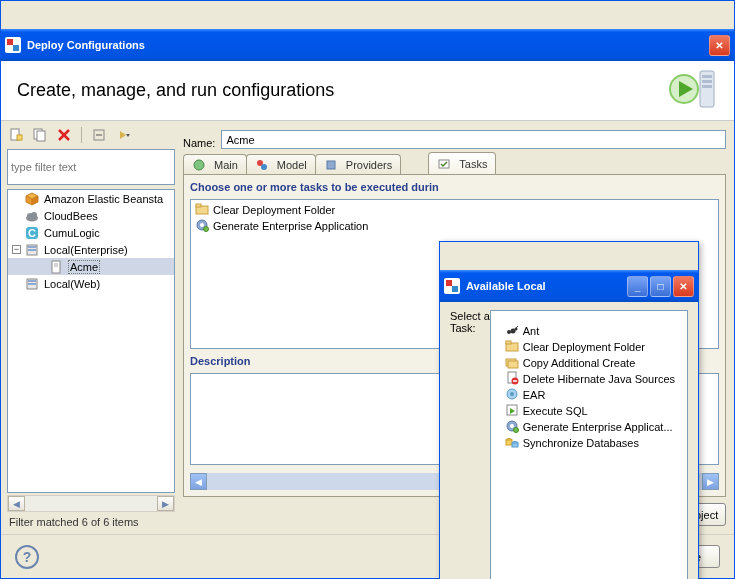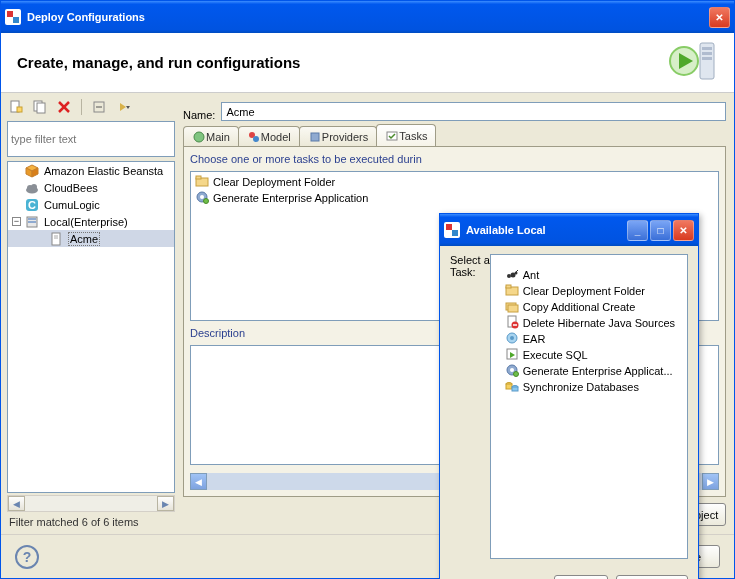--- a/index.html
+++ b/index.html
@@ -1,28 +1,28 @@
 <!DOCTYPE html>
 <html><head>
 <meta charset="utf-8">
 <style>
 * { box-sizing: border-box; margin: 0; padding: 0; font-family: Tahoma, sans-serif; font-size: 11px; }
 body { background: #ece9d8; width: 735px; height: 579px; overflow: hidden; }
 
 .window { width: 735px; height: 579px; background: #ece9d8; border: 1px solid #0055ea; display: flex; flex-direction: column; }
-.titlebar { height: 28px; background: linear-gradient(to bottom, #3b8cff 0%, #0058ee 10%, #0053e0 90%, #004cc0 100%); display: flex; align-items: center; padding: 16px 4px; color: white; font-weight: bold; }
+.titlebar { height: 28px; background: linear-gradient(to bottom, #3b8cff 0%, #0058ee 10%, #0053e0 90%, #004cc0 100%); display: flex; align-items: center; padding: 16px 4px; color: white; font-weight: bold; margin-top: 28px; }
 .titlebar .t-icon { width: 16px; height: 16px; margin-right: 6px; background: white; border-radius: 2px; position: relative; }
 .titlebar .t-icon::before { content: ''; position: absolute; width: 6px; height: 6px; background: #d33; top: 2px; left: 2px; }
 .titlebar .t-icon::after { content: ''; position: absolute; width: 6px; height: 6px; background: #38c; bottom: 2px; right: 2px; }
 .titlebar .spacer { flex: 1; }
 .win-btn { width: 21px; height: 21px; margin-left: 2px; border: 1px solid #fff5; border-radius: 3px; display: flex; align-items: center; justify-content: center; background: linear-gradient(#7aa5f5,#3a6fd8); color: white; font-weight: bold; font-size: 10px; }
 .win-btn.close { background: linear-gradient(#f07860,#d83a20); }
 
 .header { padding: 10px 16px 10px 16px; background: #fff; border-bottom: 1px solid #ccc; display: flex; align-items: center; position: relative; min-height: 60px; }
-.header h1 { font-size: 15px; font-weight: bold; color: #000; }
+.header h1 { font-size: 18px; font-weight: normal; color: #000; }
 .header-icon { position: absolute; right: 14px; top: 6px; width: 56px; height: 44px; }
 
 .body { flex: 1; display: flex; padding: 2px; gap: 4px; position: relative; }
 
 .left { width: 176px; display: flex; flex-direction: column; border: 0; }
 .toolbar { height: 24px; display: flex; align-items: center; gap: 6px; padding: 2px 4px; background: #ece9d8; }
 .tb-btn { width: 18px; height: 18px; display: flex; align-items: center; justify-content: center; }
 .tb-sep { width: 1px; height: 16px; background: #b8b4a1; margin: 0 2px; }
 
 .filter-box { margin: 2px 4px 4px 4px; }
@@ -41,26 +41,26 @@
 .hscroll .sarrow { width: 17px; background: linear-gradient(#fefefe,#e6e3d8); border: 1px solid #b8b4a1; display: flex; align-items: center; justify-content: center; color: #6a85b0; font-size: 9px; }
 .hscroll .strack { flex: 1; background: #efeee6; }
 
 .filter-status { padding: 4px 6px; color: #333; }
 
 .right { flex: 1; display: flex; flex-direction: column; padding: 0 6px 0 0; }
 .name-row { display: flex; align-items: flex-end; gap: 6px; height: 24px; margin: 2px 0 4px 0; }
 .name-row input { flex: 1; height: 19px; border: 1px solid #7f9db9; padding: 1px 4px; background: #fff; }
 
 .tab-row { display: flex; align-items: flex-end; height: 22px; border-bottom: 1px solid #9f9c87; }
-.tab { height: 20px; padding: 2px 8px; background: linear-gradient(#faf9f3,#ece9d8); border: 1px solid #9f9c87; border-bottom: none; border-top-left-radius: 4px; border-top-right-radius: 4px; margin-right: -1px; display: flex; align-items: center; gap: 0; color: #333; }
-.tab.active { background: linear-gradient(#fff,#f5f3e8); height: 22px; position: relative; z-index: 2; }
+.tab { height: 20px; padding: 2px 8px; background: linear-gradient(#faf9f3,#ece9d8); border: 1px solid #9f9c87; border-bottom: none; border-top-left-radius: 4px; border-top-right-radius: 4px; margin-right: -1px; display: flex; align-items: center; gap: 8px; color: #333; }
+.tab.active { background: linear-gradient(#fff,#f5f3e8); height: 22px; position: relative; z-index: 2; margin-left: 28px; }
 .tab .ti { width: 14px; height: 14px; }
 
 .tab-body { flex: 1; background: #f4f2e6; border: 1px solid #9f9c87; border-top: none; padding: 6px; display: flex; flex-direction: column; gap: 6px; }
-.group-label { color: #2a3f8f; font-weight: normal; }
+.group-label { color: #2a3f8f; font-weight: bold; }
 .task-list { height: 150px; background: #fff; border: 1px solid #7f9db9; padding: 2px; overflow: hidden; }
 .task-list .row { height: 16px; display: flex; align-items: center; gap: 4px; padding-left: 2px; }
 .desc-box { background: #fff; border: 1px solid #7f9db9; flex: 1; min-height: 80px; }
 
 .hscroll2 { height: 17px; display: flex; margin-top: 2px; }
 .hscroll2 .sarrow { width: 17px; background: linear-gradient(#a0c3f5,#7ea3e0); border: 1px solid #7f9db9; display: flex; align-items: center; justify-content: center; color: #fff; font-size: 9px; }
 .hscroll2 .strack { flex: 1; background: #cdd9ea; }
 
 .footer { height: 44px; display: flex; align-items: center; justify-content: flex-end; gap: 8px; padding: 0 14px; border-top: 1px solid #d4d0c8; }
 .help { width: 24px; height: 24px; border: 2px solid #6a85b0; border-radius: 50%; display: flex; align-items: center; justify-content: center; color: #6a85b0; font-weight: bold; font-size: 14px; margin-right: auto; }
@@ -187,20 +187,31 @@
             <li class="gchild selected">
               <span class="ico">
                 <svg width="14" height="14">
                   <rect x="3" y="1" width="8" height="12" fill="#fff" stroke="#888"></rect>
                   <line x1="5" y1="4" x2="9" y2="4" stroke="#aaa"></line>
                   <line x1="5" y1="6" x2="9" y2="6" stroke="#aaa"></line>
                 </svg>
               </span>
               <span class="lbl">Acme</span>
             </li>
+            <li>
+              <span style="width:12px;display:inline-block"></span>
+              <span class="ico">
+                <svg width="14" height="14">
+                  <rect x="2" y="2" width="10" height="10" fill="#e8e8e8" stroke="#888"></rect>
+                  <rect x="3" y="3" width="8" height="2" fill="#8faad0"></rect>
+                  <rect x="3" y="6" width="8" height="2" fill="#8faad0"></rect>
+                </svg>
+              </span>
+              <span class="lbl">Local(Web)</span>
+            </li>
           </ul>
       </div>
       <div class="hscroll">
         <span class="sarrow">◀</span>
         <span class="strack"></span>
         <span class="sarrow">▶</span>
       </div>
       <div class="filter-status">Filter matched 6 of 6 items</div>
     </div>
 

